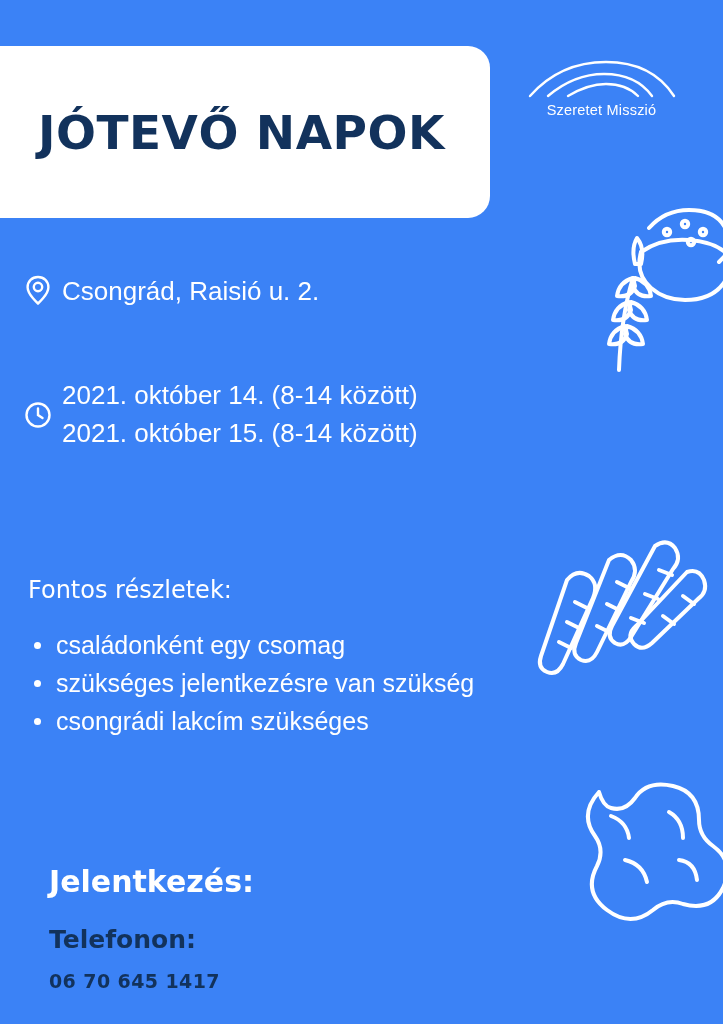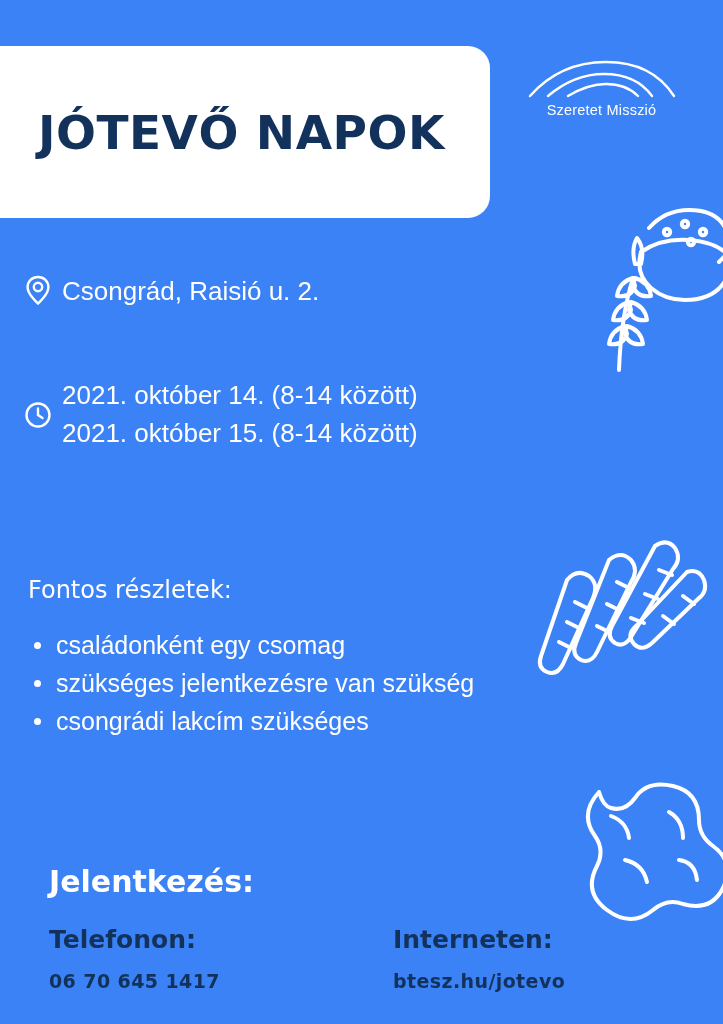--- a/index.html
+++ b/index.html
@@ -282,20 +282,16 @@
     </ul>
   </div>
 
   <div class="contact">
     <div class="contact-heading">Jelentkezés:</div>
     <div class="contact-cols">
       <div class="contact-col">
         <div class="contact-label">Telefonon:</div>
         <div class="contact-value">06 70 645 1417</div>
       </div>
-      <div class="contact-col second">
-        <div class="contact-label">Interneten:</div>
-        <div class="contact-value">btesz.hu/jotevo</div>
-      </div>
     </div>
   </div>
 
 </div>
 
 </body></html>

